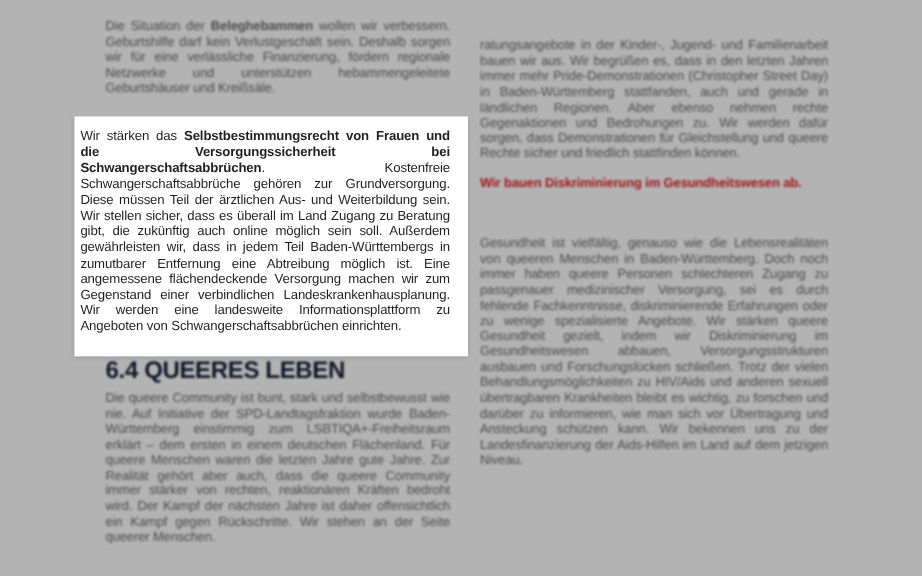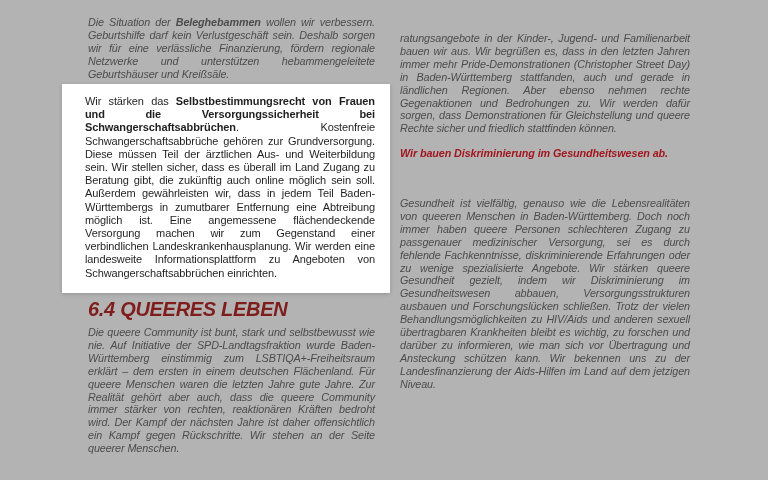--- a/index.html
+++ b/index.html
@@ -12,46 +12,46 @@
   .para {
     position: absolute;
     font-size: 10.8px;
     line-height: 12.9px;
     letter-spacing: -0.1px;
     text-align: justify;
     hyphens: auto;
     -webkit-hyphens: auto;
     color: #4c4c4c;
   }
-  .dim { filter: blur(0.7px); font-style: italic; }
+  .dim { filter: blur(0.7px); }
   .b { font-weight: 700; }
   #para-midwives { left: 88px; top: 16px; width: 287px; }
   #highlight-box {
     position: absolute;
-    left: 62px; top: 84px; width: 328px; min-height: 200px;
+    left: 62px; top: 97px; width: 328px; min-height: 200px;
     background: #ffffff;
-    padding: 11px 15px 13px 23px;
+    padding: 11px 15px 13px 5px;
     box-shadow: 0 1px 4px rgba(0,0,0,0.18);
   }
   #highlight-box .para-inner {
     font-size: 11px;
     line-height: 13.2px;
     letter-spacing: -0.1px;
     text-align: justify;
     hyphens: auto;
     -webkit-hyphens: auto;
     color: #1f1f1f;
   }
   #section-heading {
     position: absolute;
     left: 88px; top: 298px;
     font-size: 20px;
     font-weight: 700;
     letter-spacing: -0.3px;
-    color: #7f1d1d;
+    color: #0f172a;
   }
   #para-queer { left: 88px; top: 326px; width: 287px; }
   #para-pride { left: 400px; top: 32px; width: 290px; }
   #subheading-health {
     position: absolute;
     left: 400px; top: 147px; width: 290px;
     font-size: 10.8px;
     font-weight: 700;
     letter-spacing: -0.1px;
     color: #a2161f;

